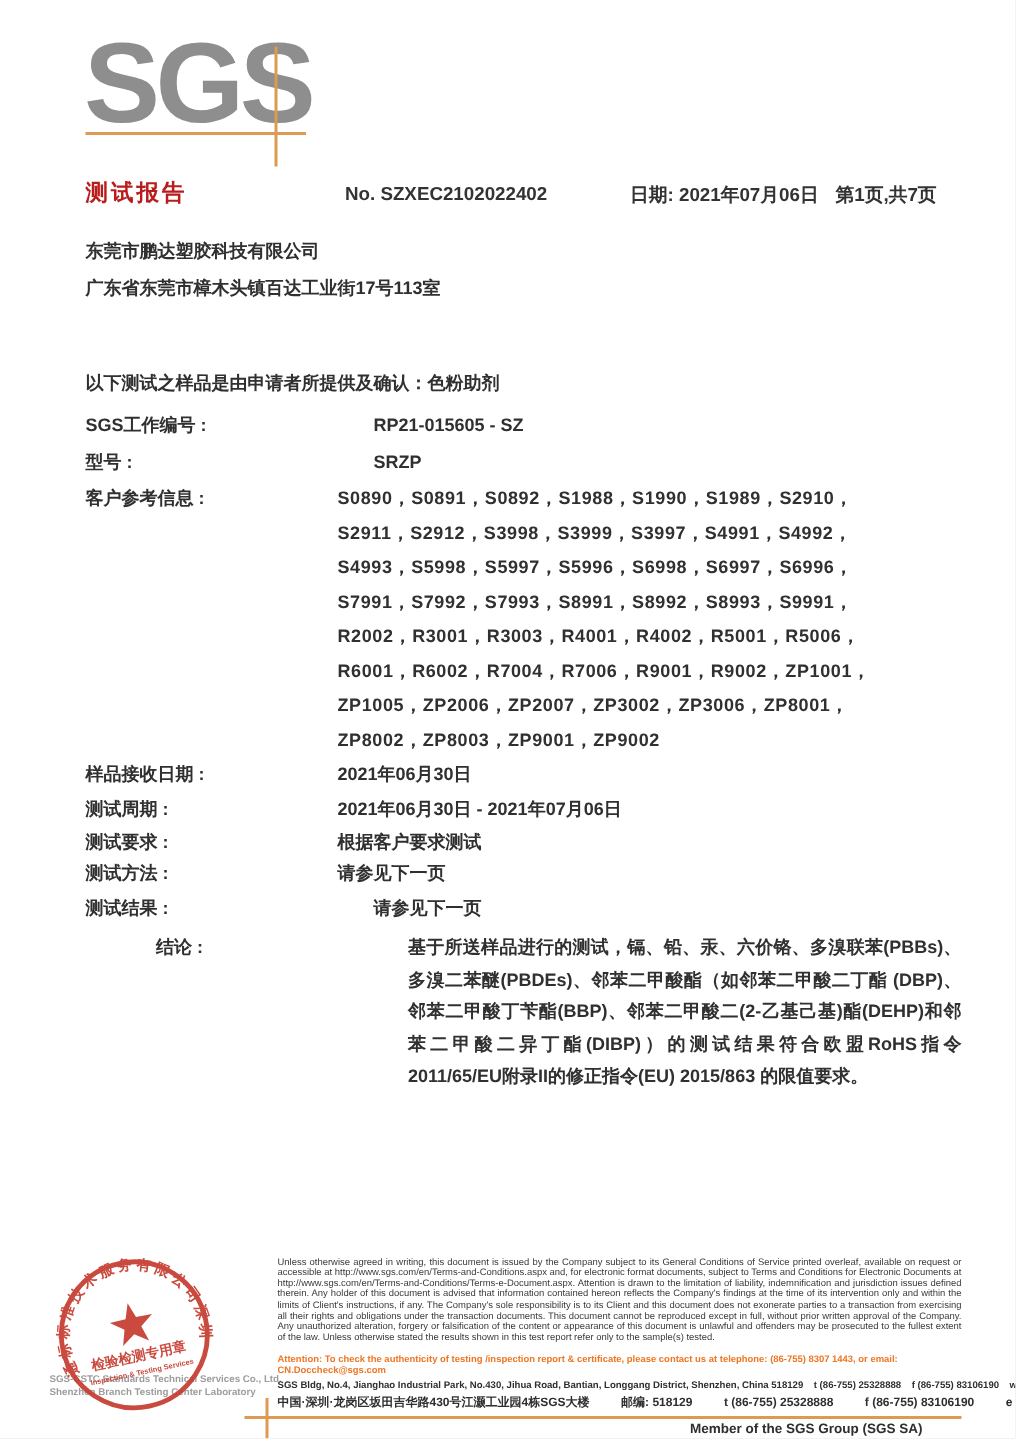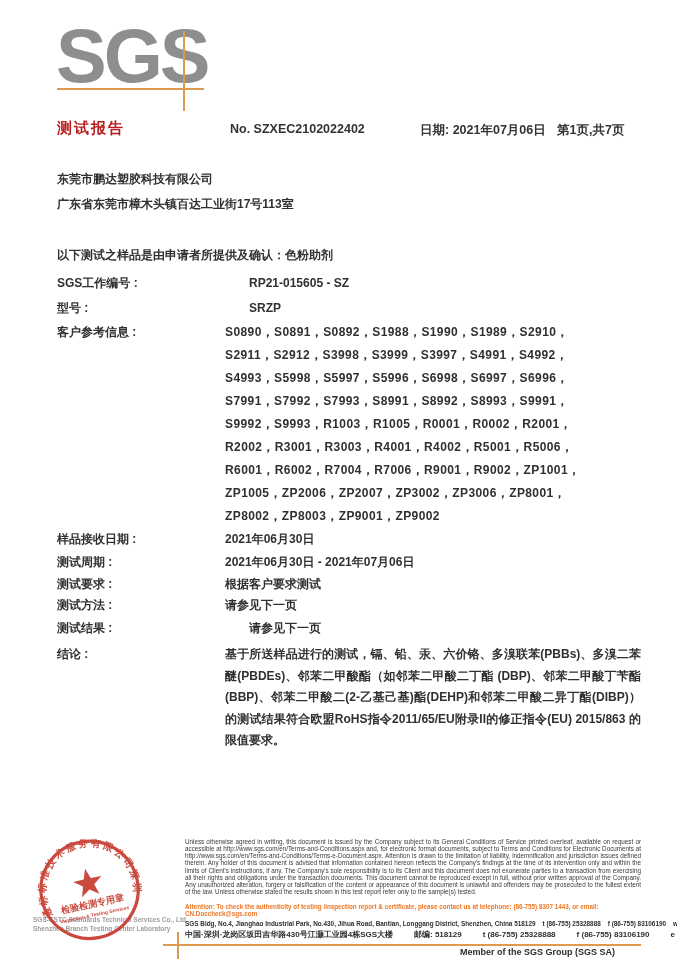--- a/index.html
+++ b/index.html
@@ -19,33 +19,33 @@
   .reg-line { position:absolute; background:#dd9a52; }
   .reg-h-top { left:57px; top:88px; width:147px; height:2px; }
   .reg-v-top { left:183px; top:31px; width:2px; height:80px; }
   
   .header-row { position:absolute; left:57px; top:119px; right:30px; height:22px; font-size:12.5px; }
   .doc-title { position:absolute; left:0; top:0; font-size:15px; font-weight:700; letter-spacing:2px; color:#b91c1c; }
   .report-no { position:absolute; left:173px; top:3px; font-weight:600; }
   .report-date { position:absolute; left:363px; top:3px; font-weight:600; }
   .page-info { position:absolute; left:500px; top:3px; font-weight:600; }
   
-  .applicant { position:absolute; left:57px; top:155px; font-size:12px; line-height:25px; font-weight:600; color:#303030;margin-top:12px; }
+  .applicant { position:absolute; left:57px; top:155px; font-size:12px; line-height:25px; font-weight:600; color:#303030; }
   
   .content { position:absolute; left:57px; top:246px; width:584px; font-size:12px; color:#303030; }
   .statement { line-height:18px; margin-bottom:7px; font-weight:600; }
   .frow { display:flex; align-items:flex-start; }
   .frow .lbl { width:168px; flex-shrink:0; font-weight:600; }
   .frow .val { flex:1; font-weight:600; }
   .lh25 { line-height:25px;gap:24px; }
   .lh23 { line-height:23px; }
   .lh20 { line-height:20.5px; }
   .refline { display:block; line-height:23px; letter-spacing:0.4px; }
   .row-result { margin-top:1px;align-items:flex-end; }
-  .row-conclusion { margin-top:3px; }
+  .row-conclusion { margin-top:3px;margin-left:47px; }
   .row-conclusion .val { line-height:21.5px; text-align:justify; }
   
   .footer-company {
     position:absolute; left:33px; top:916px; width:160px;
     font-size:6.5px; line-height:8.5px; color:#9d9d9d; font-weight:600;
   }
   .stamp { position:absolute; left:36px; top:838px; width:108px; height:108px; transform:rotate(-12deg); opacity:.92; }
   .legal {
     position:absolute; left:185px; top:838px; width:456px;
     font-size:6.3px; line-height:7.15px; text-align:justify; color:#3a3a3a;
@@ -95,21 +95,20 @@
       <span class="val">SRZP</span>
     </div>
 
     <div class="frow">
       <span class="lbl lh23">客户参考信息 :</span>
       <span class="val">
         <span class="refline">S0890，S0891，S0892，S1988，S1990，S1989，S2910，</span>
         <span class="refline">S2911，S2912，S3998，S3999，S3997，S4991，S4992，</span>
         <span class="refline">S4993，S5998，S5997，S5996，S6998，S6997，S6996，</span>
         <span class="refline">S7991，S7992，S7993，S8991，S8992，S8993，S9991，</span>
-        <span class="refline">S9992，S9993，R1003，R1005，R0001，R0002，R2001，</span>
         <span class="refline">R2002，R3001，R3003，R4001，R4002，R5001，R5006，</span>
         <span class="refline">R6001，R6002，R7004，R7006，R9001，R9002，ZP1001，</span>
         <span class="refline">ZP1005，ZP2006，ZP2007，ZP3002，ZP3006，ZP8001，</span>
         <span class="refline">ZP8002，ZP8003，ZP9001，ZP9002</span>
       </span>
     </div>
 
     <div class="frow lh23">
       <span class="lbl">样品接收日期 :</span>
       <span class="val">2021年06月30日</span>

